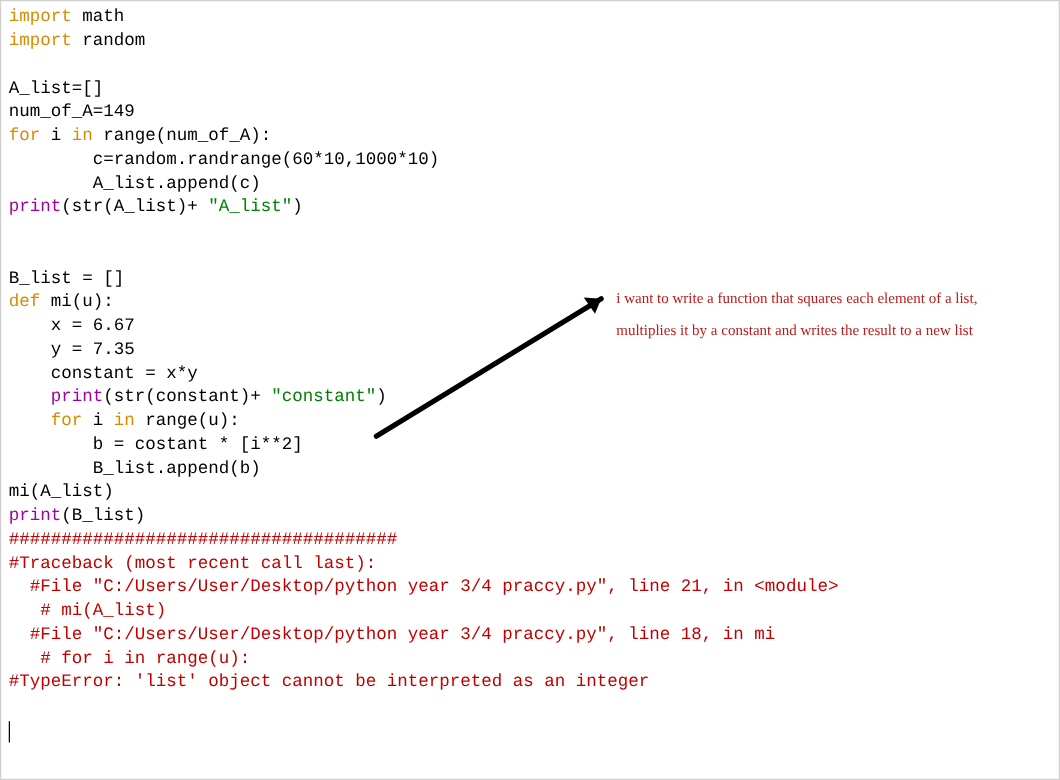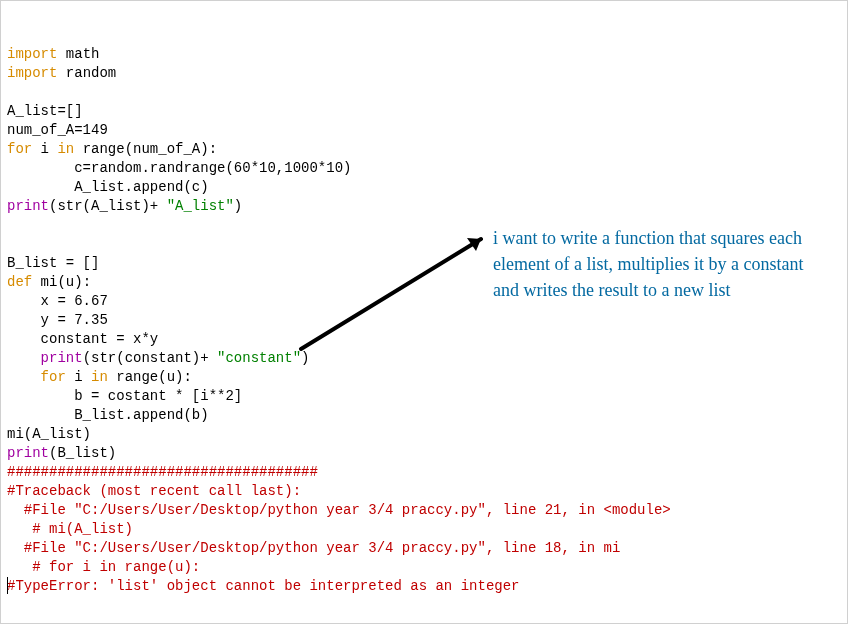--- a/index.html
+++ b/index.html
@@ -8,38 +8,37 @@
     height: 624px;
     background: #fff;
     border: 1px solid #d0d0d0;
     font-family: "Courier New", monospace;
     font-size: 14px;
     line-height: 19px;
     position: relative;
     overflow: hidden;
   }
   .code-area {
-    padding: 20px 6px;
+    padding: 4px 6px;
     white-space: pre;
     color: #000;
-    margin-top: 24px;
   }
   .kw-orange { color: #d68b00; }   
   .kw-purple { color: #a000a0; }   
   .str-green { color: #008000; }   
   .comment-red { color: #c00000; }
   .annotation {
     position: absolute;
     top: 224px;
     left: 492px;
     width: 330px;
     font-family: Georgia, "Times New Roman", serif;
-    font-size: 18px;
+    font-size: 12px;
     line-height: 26px;
-    color: #0369a1;
+    color: #b91c1c;
   }
   .arrow-wrap {
     position: absolute;
     top: 228px;
     left: 280px;
     width: 210px;
     height: 140px;
     pointer-events: none;
   }
   .cursor-caret {

